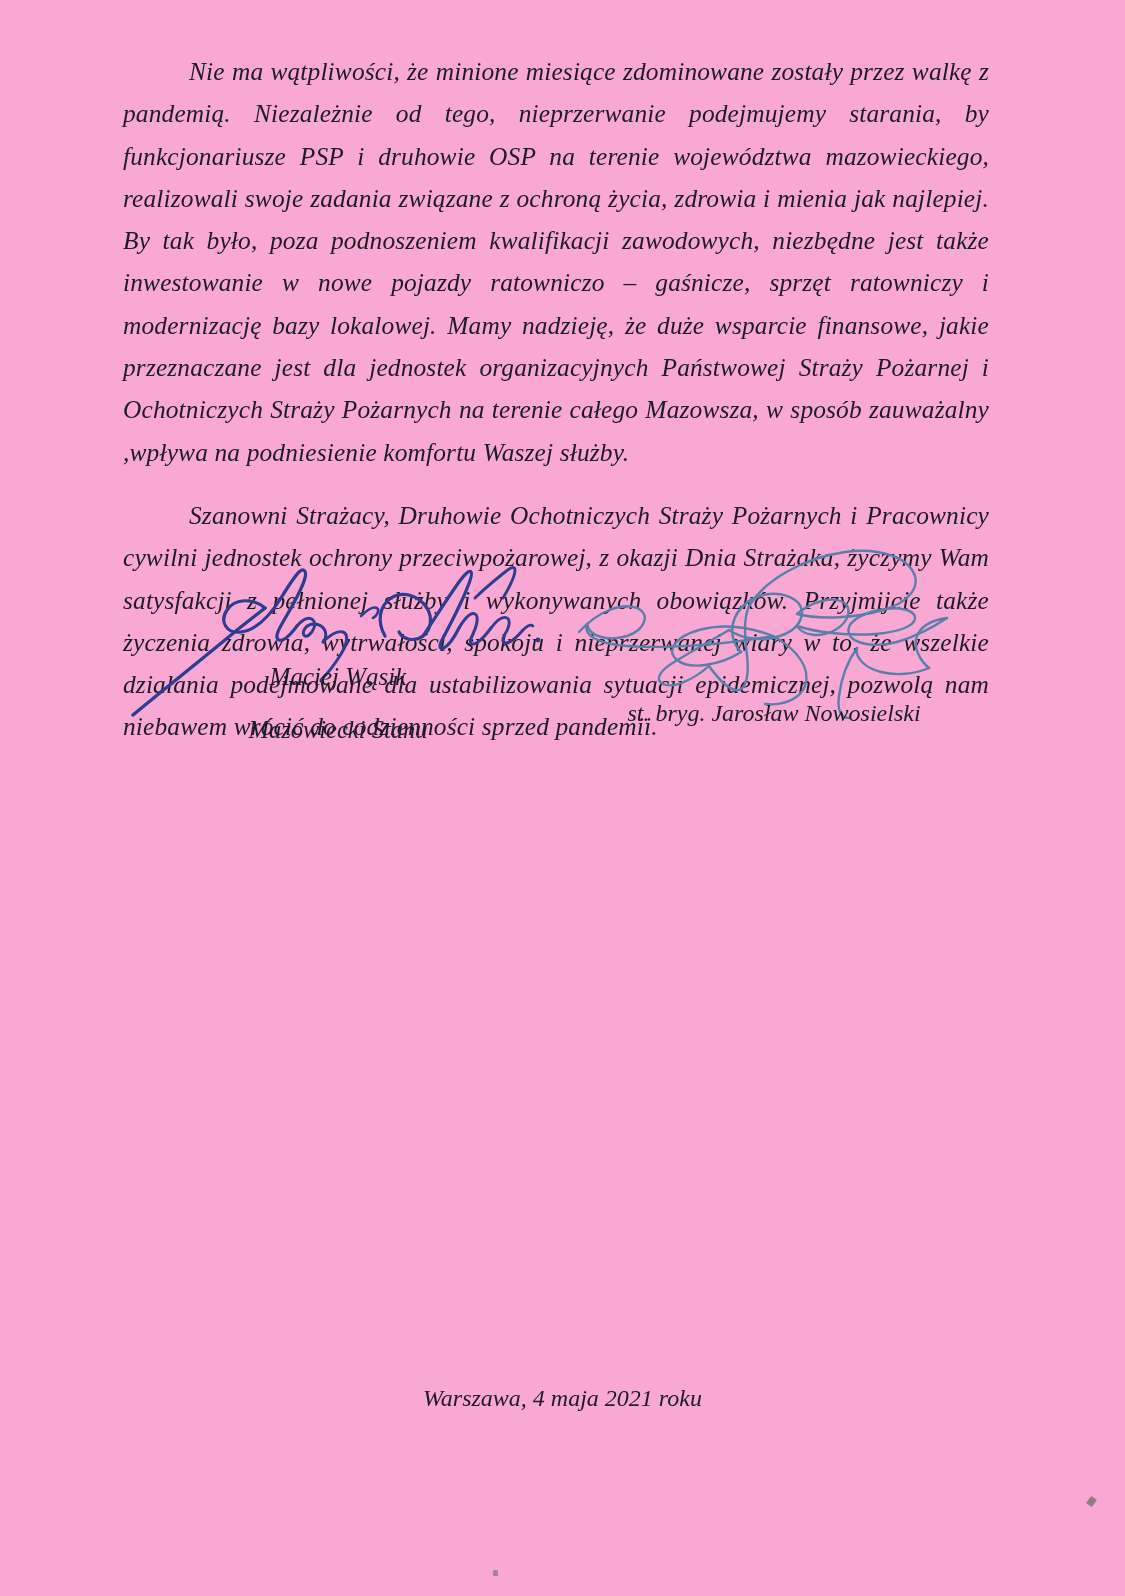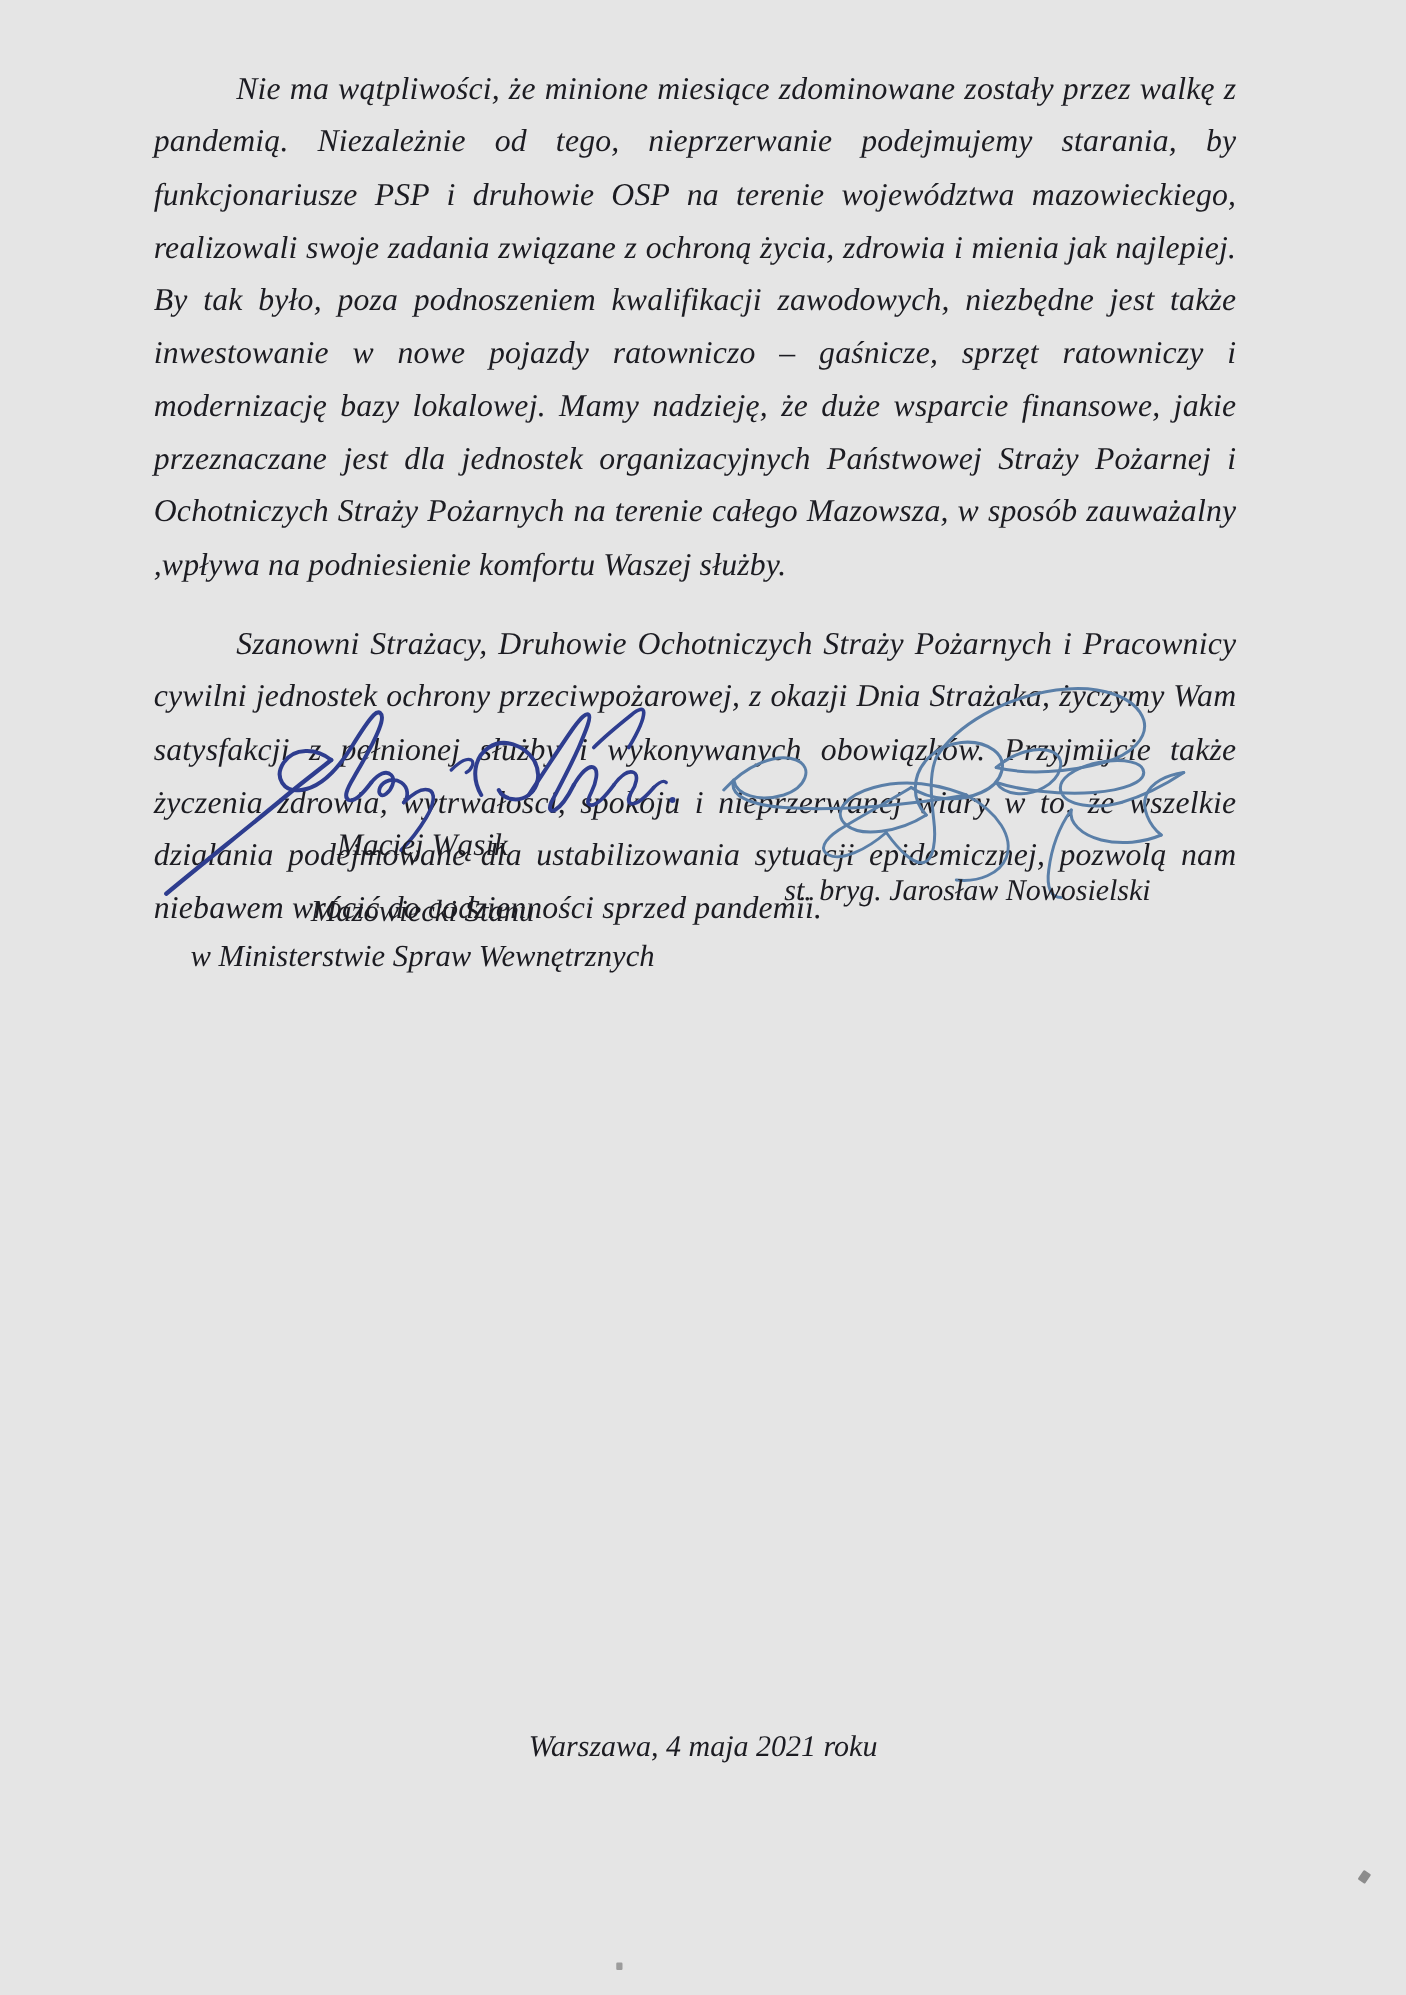--- a/index.html
+++ b/index.html
@@ -7,21 +7,21 @@
     padding: 0;
     background: #ffffff;
   }
   body {
     font-family: "Liberation Serif", "DejaVu Serif", serif;
   }
   .page {
     position: relative;
     width: 1125px;
     height: 1596px;
-    background: #e5e5e5;
+    background: #f9a8d4;
     overflow: hidden;
   }
 
   
   .letter-body {
     position: absolute;
     left: 123px;
     top: 50px;
     width: 866px;
   }
@@ -157,21 +157,20 @@
           <path d="M336 88 C 342 78, 348 72, 352 74 C 356 76, 354 86, 350 94 C 347 100, 346 104, 350 104 C 355 104, 362 96, 368 88" stroke-width="3"></path>
           <path d="M368 88 C 374 80, 380 76, 384 78 C 388 80, 386 88, 382 94 C 379 99, 379 103, 383 103 C 388 103, 394 97, 400 90" stroke-width="2.9"></path>
           <path d="M352 58 C 360 50, 372 40, 382 32 C 388 27, 392 26, 392 30 C 392 36, 386 48, 380 58" stroke-width="2.9"></path>
           <path d="M400 90 C 404 86, 408 84, 410 86" stroke-width="2.6"></path>
           <circle cx="415" cy="100" r="2.4" fill="#2e3d8f" stroke="none"></circle>
         </g>
       </svg>
       <div class="sig-caption sig-name">Maciej Wąsik</div>
       <div class="sig-caption sig-title">
         <div>Mazowiecki Stanu</div>
-        <div>w Ministerstwie Spraw Wewnętrznych</div>
       </div>
       <span class="tiny-mark" style="left:268px; top:180px;">›</span>
     </div>
 
     <div class="sig-block right">
       <svg class="sig-ink" viewBox="0 0 430 180">
         <g fill="none" stroke="#5a7fa8" stroke-linecap="round" stroke-linejoin="round">
           <path d="M20 92 C 38 72, 62 62, 78 68 C 92 74, 86 90, 68 96 C 48 102, 30 96, 28 84" stroke-width="2.4"></path>
           <path d="M28 84 C 24 96, 40 104, 68 106 C 110 109, 170 104, 214 96" stroke-width="2.4"></path>
           <path d="M214 96 C 188 86, 162 84, 140 90 C 118 96, 106 110, 118 120 C 130 130, 160 126, 182 112" stroke-width="2.4"></path>

